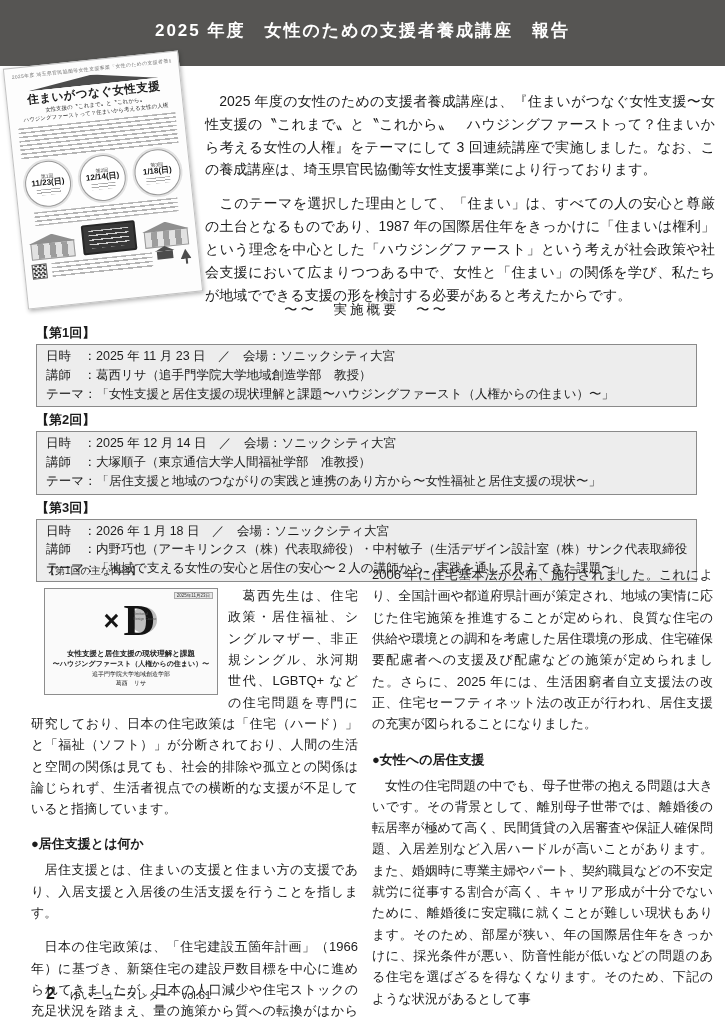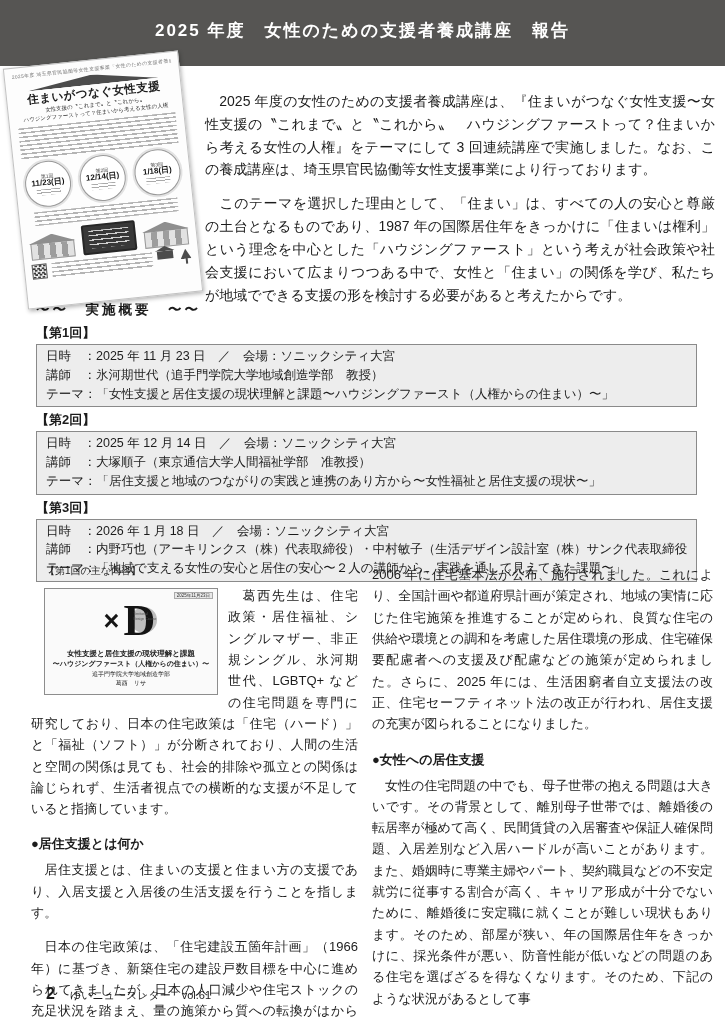--- a/index.html
+++ b/index.html
@@ -63,21 +63,21 @@
     background:#4c4c4c; clip-path:polygon(0 100%,50% 0,100% 100%); }
   .ftree::after { content:""; position:absolute; left:4.5px; bottom:0; width:2px; height:6px; background:#4c4c4c; }
   .fhouse2 { width:16px; height:8px; background:#4c4c4c; position:relative; margin-right:2px; }
   .fhouse2::before { content:""; position:absolute; left:-2px; right:-2px; top:-5px; height:5px;
     background:#4c4c4c; clip-path:polygon(0 100%,50% 0,100% 100%); }
   
   .intro { position:absolute; left:205px; top:90px; width:510px; }
   .intro p { margin:0 0 11px; font-size:14px; line-height:1.63; text-align:justify; }
   
   .overview { position:absolute; left:36px; top:301px; width:661px; }
-  .ov-heading { font-size:13.5px; font-weight:bold; letter-spacing:3px; margin-bottom:5px; }
+  .ov-heading { text-align:center; font-size:13.5px; font-weight:normal; letter-spacing:3px; margin-bottom:5px; }
   .sess-label { font-size:13px; font-weight:bold; margin:4px 0 2px; }
   .sess-box { border:1.5px solid #8a8a8a; background:#ededed; padding:2px 9px 3px; box-sizing:border-box; }
   .sess-box div { font-size:12.5px; line-height:1.5; white-space:nowrap; overflow:hidden; }
   
   .col-left  { position:absolute; left:31px;  top:564px; width:327px; }
   .col-right { position:absolute; left:372px; top:564px; width:341px; }
   .main-heading { font-size:10px; font-weight:normal; padding-left:14px; margin:0 0 7px; }
   .body-p { font-size:13px; line-height:1.64; text-align:justify; margin:0; }
   .sec-h { font-size:13px; font-weight:bold; margin:16px 0 6px; }
   .clearfix::after { content:""; display:block; clear:both; }
@@ -158,21 +158,21 @@
     <p class="body-p" style="font-size:14px;">　2025 年度の女性のための支援者養成講座は、『住まいがつなぐ女性支援〜女性支援の〝これまで〟と〝これから〟　ハウジングファーストって？住まいから考える女性の人権』をテーマにして 3 回連続講座で実施しました。なお、この養成講座は、埼玉県官民協働等女性支援事業により行っております。</p>
     <p class="body-p" style="font-size:14px;">　このテーマを選択した理由として、「住まい」は、すべての人の安心と尊厳の土台となるものであり、1987 年の国際居住年をきっかけに「住まいは権利」という理念を中心とした「ハウジングファースト」という考えが社会政策や社会支援において広まりつつある中で、女性と「住まい」の関係を学び、私たちが地域でできる支援の形を検討する必要があると考えたからです。</p>
   </div>
 
   <div class="overview">
     <div class="ov-heading">〜〜　実施概要　〜〜</div>
 
     <div class="sess-label">【第1回】</div>
     <div class="sess-box">
       <div>日時　：2025 年 11 月 23 日　／　会場：ソニックシティ大宮</div>
-      <div>講師　：氷河期世代（追手門学院大学地域創造学部　教授）</div>
+      <div>講師　：葛西リサ（追手門学院大学地域創造学部　教授）</div>
       <div>テーマ：「女性支援と居住支援の現状理解と課題〜ハウジングファースト（人権からの住まい）〜」</div>
     </div>
 
     <div class="sess-label">【第2回】</div>
     <div class="sess-box">
       <div>日時　：2025 年 12 月 14 日　／　会場：ソニックシティ大宮</div>
       <div>講師　：大塚順子（東京通信大学人間福祉学部　准教授）</div>
       <div>テーマ：「居住支援と地域のつながりの実践と連携のあり方から〜女性福祉と居住支援の現状〜」</div>
     </div>
 

